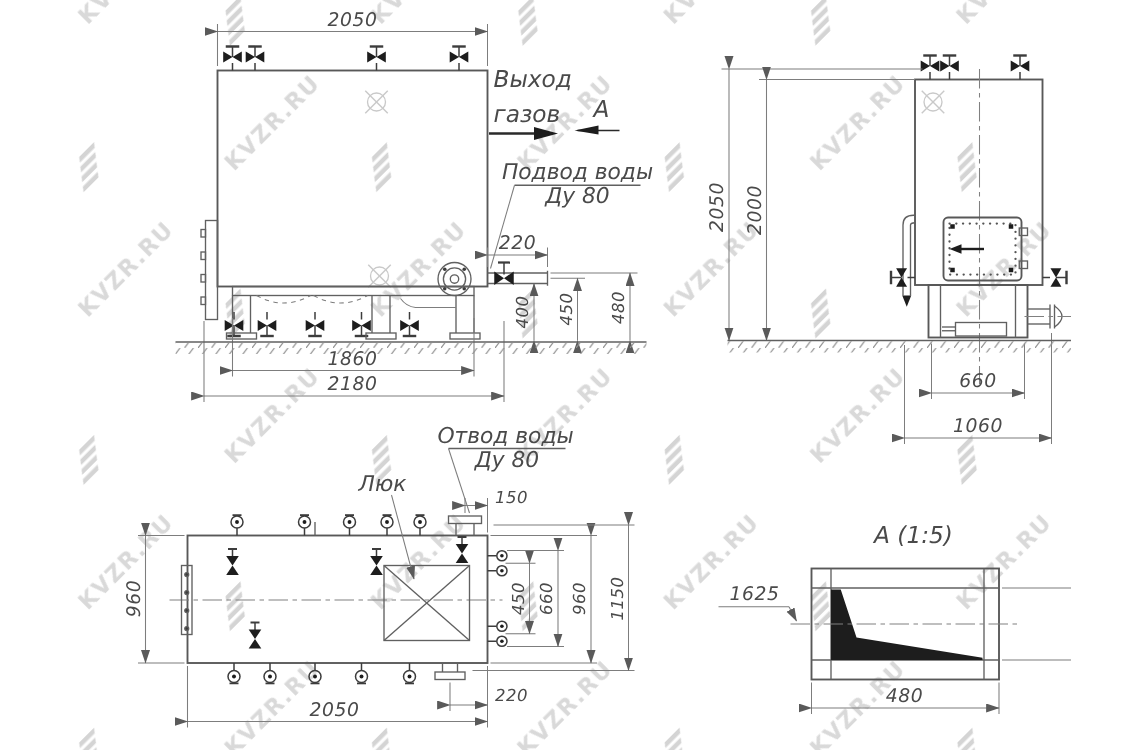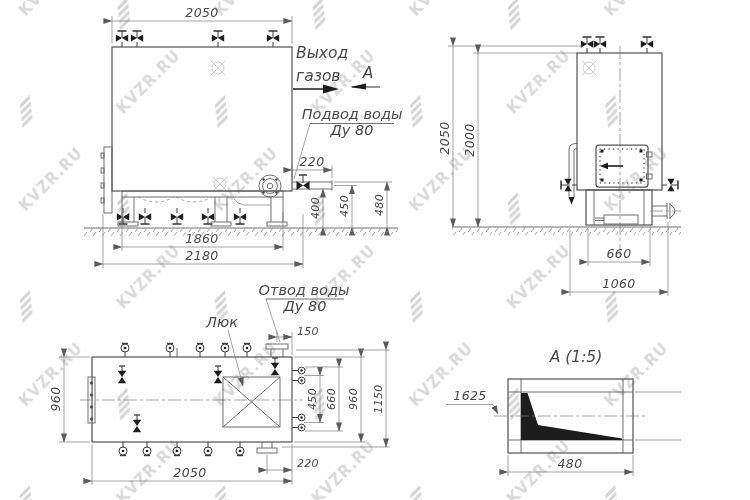--- a/index.html
+++ b/index.html
@@ -1,17 +1,17 @@
 <!DOCTYPE html>
 <html><head>
 <meta charset="utf-8">
 <style>
   html,body{margin:0;padding:0;background:#ffffff;}
   #stage{position:relative;width:681px;height:500px;background:#fff;overflow:hidden;
-         font-family:"DejaVu Sans", sans-serif;}
+         font-family:"DejaVu Sans", sans-serif;margin-left:33px;}
   svg{display:block}
   .t{font-family:"DejaVu Sans", sans-serif;font-style:italic;fill:#4a4a4a;}
   .d11{font-size:11px;letter-spacing:.3px}
   .d12{font-size:12.5px;letter-spacing:.4px}
   .d14{font-size:14.5px}
   .d15{font-size:15.5px}
   .wmt{font-family:"DejaVu Sans", sans-serif;font-size:15px;fill:#d9d9d9;font-weight:bold;letter-spacing:1px}
   .main{stroke:#585858;stroke-width:1.25;fill:none}
   .med{stroke:#606060;stroke-width:.9;fill:none}
   .thin{stroke:#7d7d7d;stroke-width:.7;fill:none}

